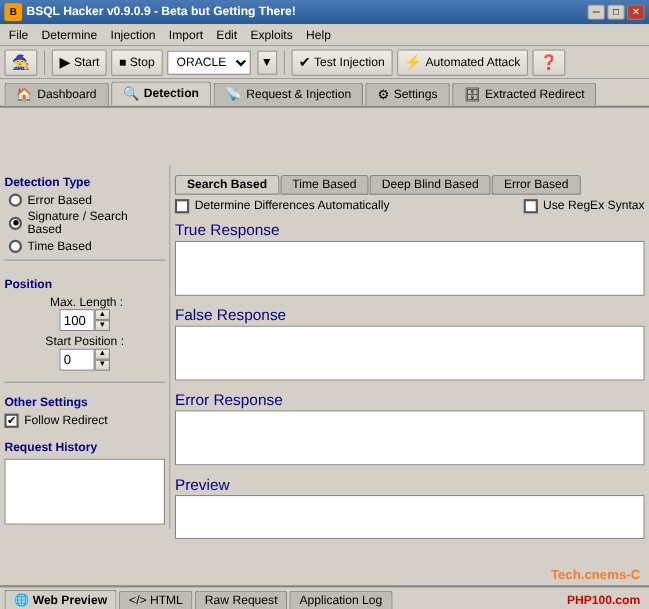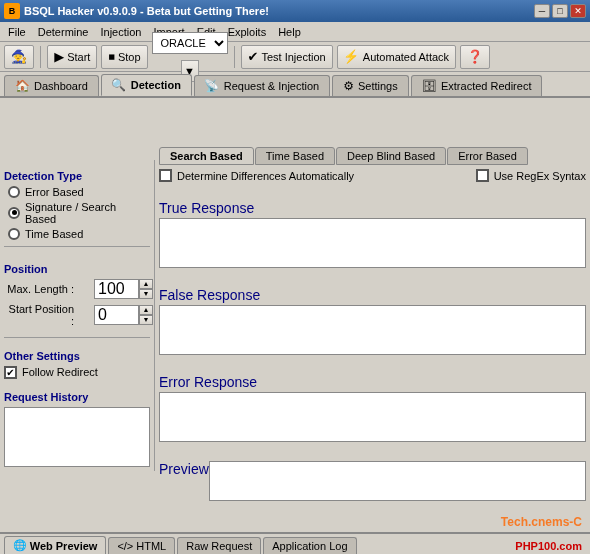--- a/index.html
+++ b/index.html
@@ -61,21 +61,20 @@
       height: 24px;
       border-radius: 2px;
     }
     .toolbar-icon { font-size: 13px; }
     .toolbar-sep { width: 1px; height: 22px; background: #999; margin: 0 2px; }
     
     .db-selector {
       display: flex;
       align-items: center;
       gap: 6px;
-      flex-direction: column;
     }
     .db-combo {
       border: 1px solid #888;
       background: white;
       height: 22px;
       padding: 1px 4px;
       min-width: 70px;
     }
     .db-arrow-btn {
       border: 1px solid #999;
@@ -146,30 +145,30 @@
     }
     .radio-circle.selected::after {
       content: '';
       width: 5px; height: 5px;
       border-radius: 50%;
       background: #000;
     }
     .divider { height: 1px; background: #999; margin: 6px 0; }
     
     .position-section { margin-top: 4px; }
-    .field-row { display: flex; align-items: center; gap: 20px; margin-bottom: 4px; }
+    .field-row { display: flex; align-items: center; gap: 0; margin-bottom: 4px; flex-direction: column; }
     .field-label { min-width: 70px; text-align: right; font-size: 11px; }
     .number-input-wrap { display: flex; }
     .number-input {
-      width: 45px;
+      width: 32px;
       height: 20px;
       border: 1px solid #888;
       background: white;
       padding: 1px 3px;
-      font-size: 16px;
+      font-size: 12px;
     }
     .spin-btns { display: flex; flex-direction: column; }
     .spin-btn {
       width: 14px;
       height: 10px;
       border: 1px solid #888;
       background: linear-gradient(to bottom, #f0ede8, #d8d4cc);
       cursor: pointer;
       display: flex; align-items: center; justify-content: center;
       font-size: 7px;
@@ -220,21 +219,21 @@
       margin-right: 1px;
       border-radius: 3px 3px 0 0;
       margin-top: 18px;
     }
     .sub-tab.active {
       background: #d4d0c8;
       font-weight: bold;
     }
 
     
-    .right-content { flex: 1; display: flex; flex-direction: column; gap: 14px; }
+    .right-content { flex: 1; display: flex; flex-direction: column; gap: 3px; }
     
     .options-row {
       display: flex;
       justify-content: space-between;
       align-items: center;
       margin-bottom: 4px;
     }
 
     .text-area-section { margin-bottom: 3px; }
     .section-label { font-size: 14px; color: #000080; margin-bottom: 2px; }
@@ -243,21 +242,21 @@
       border: 1px solid #888;
       background: white;
       height: 50px;
       resize: none;
       font-size: 11px;
       padding: 2px;
     }
     .preview-section {
       flex: 1;
       display: flex;
-      flex-direction: row;
+      flex-direction: column;
     }
     .preview-box {
       flex: 1;
       border: 1px solid #888;
       background: white;
       min-height: 40px;
     }
 
     
     .bottom-tabs {

